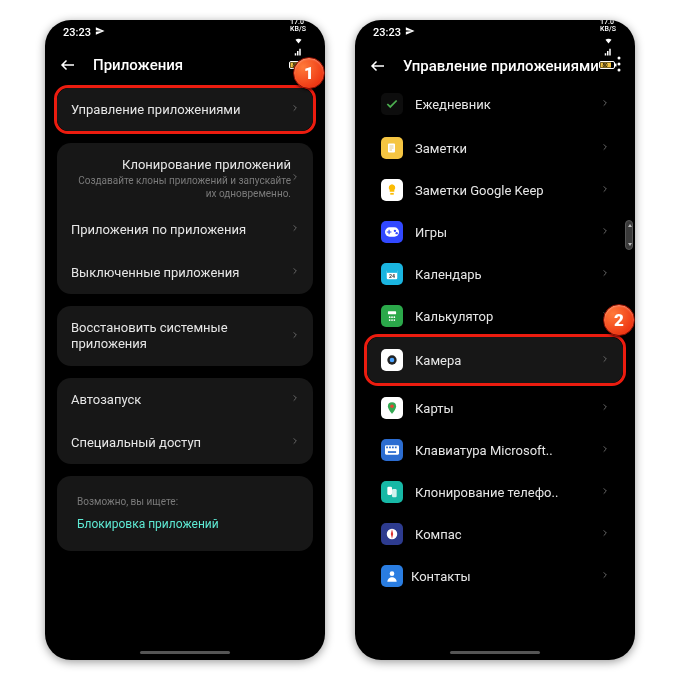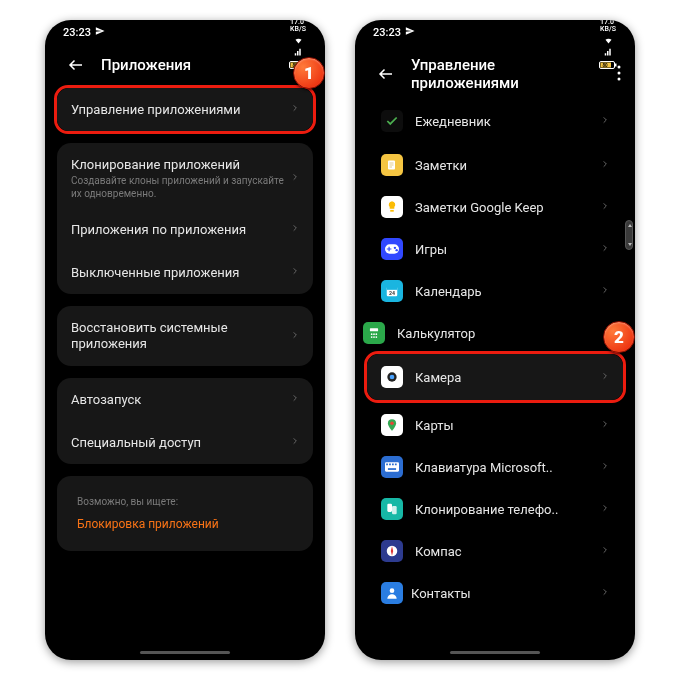--- a/index.html
+++ b/index.html
@@ -34,21 +34,21 @@
     font-weight: 500;
     color: #fff;
   }
   .status-left { display:flex; align-items:flex-start; gap:4px; }
   .status-right { display:flex; align-items:center; gap:3px; font-size:9px;flex-direction:column; }
   .status-right .kbs { font-size:7px; line-height:7px; }
   .status-right svg { vertical-align:middle; }
   .page-header {
     display: flex;
     align-items: center;
-    padding: 12px 14px 14px 22px;
+    padding: 12px 14px 14px 14px;
     gap: 16px;
   }
   .page-header .title {
     color: #fff;
     font-size: 15px;
     font-weight: 500;
   }
   .more-btn { margin-left:auto; }
   .section {
     background: #171717;
@@ -76,21 +76,21 @@
   .row .textcol { flex:1; display:flex; flex-direction:column; }
   .chev { color:#5a5a5a; }
   .suggest {
     background:#171717;
     border-radius:14px;
     margin:0 12px 12px 12px;
     padding:20px;
     font-size:10px;
     color:#7a7a7a;
   }
-  .suggest .s-label { color:#f97316; font-size:12px; margin-top:10px;}
+  .suggest .s-label { color:#5eead4; font-size:12px; margin-top:10px;}
   .app-row {
     display:flex;
     align-items:center;
     padding: 12px 14px;
     gap:12px;
   }
   .app-row .icon {
     width:22px; height:22px;
     border-radius:5px;
     display:flex; align-items:center; justify-content:center;
@@ -203,21 +203,21 @@
               </svg></span>
         </div>
       </div>
     </div>
     <div class="badge" style="top:-28px; right:-12px;">
         <span>1</span>
       </div>
   </div>
 
   <div class="section">
-    <div class="row" style="padding-bottom:8px;">
+    <div class="row" style="padding-bottom:8px;text-align:right;">
       <div class="textcol">
         <span class="label">Клонирование приложений</span>
         <span class="subtitle">Создавайте клоны приложений и запускайте их одновременно.</span>
       </div>
       <span class="chev"><svg width="8" height="12" viewBox="0 0 24 24">
             <path stroke="#666" stroke-width="3" fill="none" d="M8 4l8 8-8 8"></path>
           </svg></span>
     </div>
     <div class="row">
       <span class="label">Приложения по приложения</span>
@@ -369,21 +369,21 @@
             <rect x="3" y="5" width="18" height="16" rx="2" fill="#fff"></rect>
             <rect x="3" y="5" width="18" height="5" fill="#1ab5e0"></rect>
             <text x="12" y="18" font-size="9" text-anchor="middle" fill="#333" font-weight="700">24</text>
           </svg>
         </div>
       <span class="label">Календарь</span>
       <span class="chev"><svg width="8" height="12" viewBox="0 0 24 24">
             <path stroke="#666" stroke-width="3" fill="none" d="M8 4l8 8-8 8"></path>
           </svg></span>
       </div>
-      <div class="app-row" style="padding: 10px 8px;">
+      <div class="app-row" style="padding: 10px 26px;">
       <div class="icon" style="background:#2ba84a">
           <svg width="14" height="14" viewBox="0 0 24 24">
             <rect width="24" height="24" rx="4" fill="#2ba84a"></rect>
             <rect x="5" y="4" width="14" height="5" fill="#fff" rx="1"></rect>
             <circle cx="8" cy="14" r="1.5" fill="#fff"></circle>
             <circle cx="12" cy="14" r="1.5" fill="#fff"></circle>
             <circle cx="16" cy="14" r="1.5" fill="#fff"></circle>
             <circle cx="8" cy="19" r="1.5" fill="#fff"></circle>
             <circle cx="12" cy="19" r="1.5" fill="#fff"></circle>
             <circle cx="16" cy="19" r="1.5" fill="#fff"></circle>

